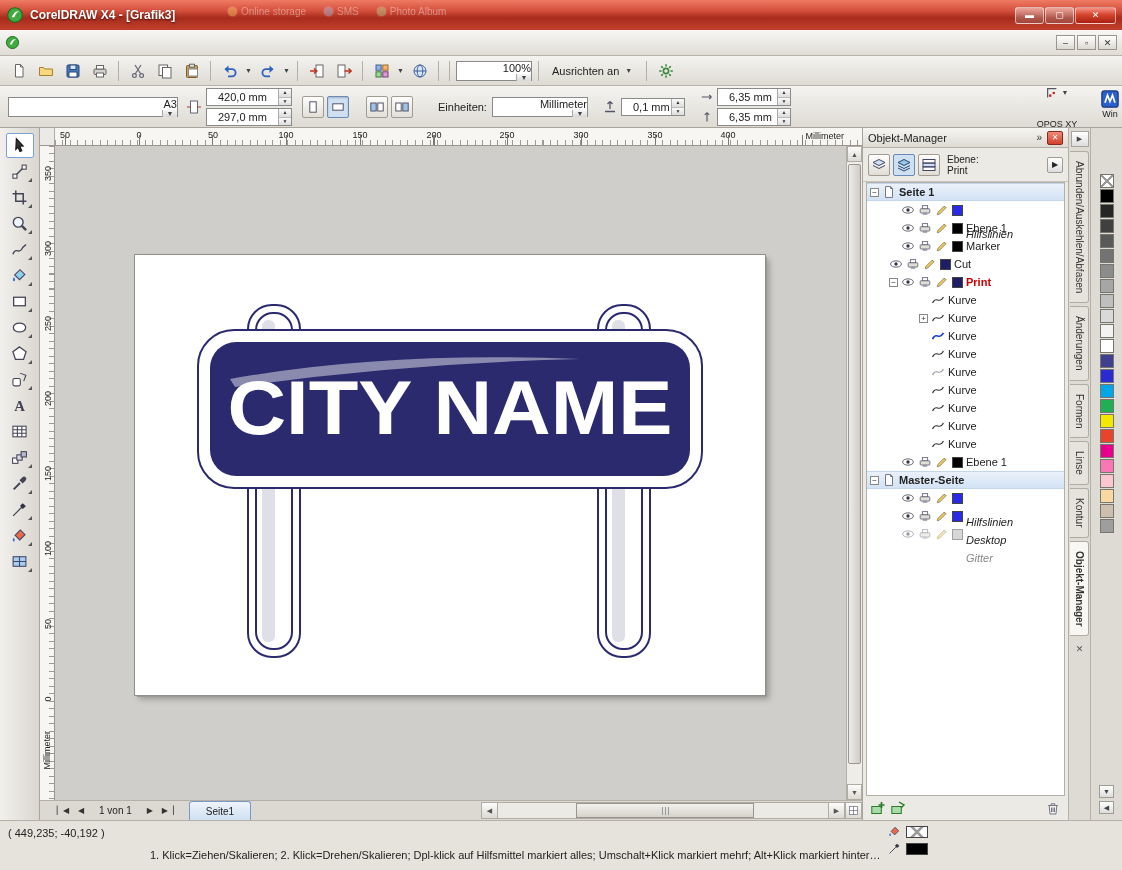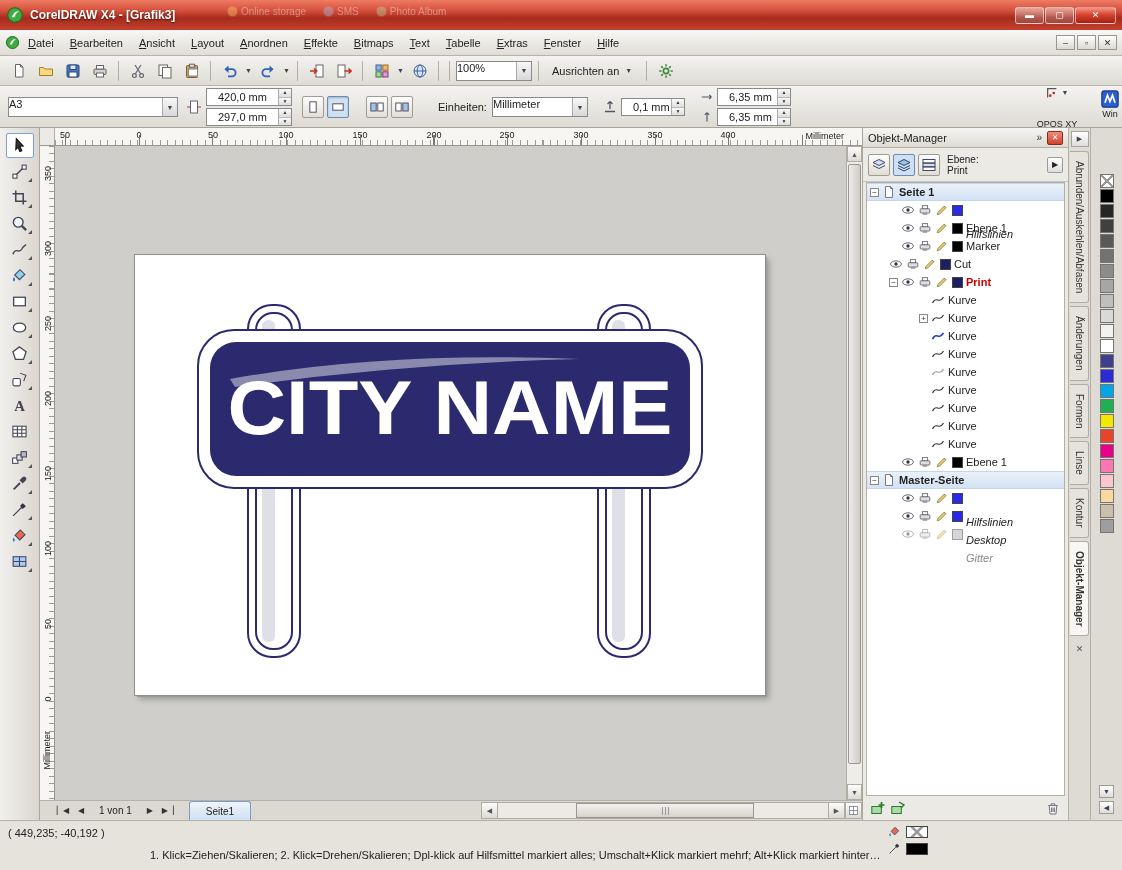--- a/index.html
+++ b/index.html
@@ -22,21 +22,21 @@
   .menu-item { display:inline-block; padding:5px 8px; font-size:11px; }
   .menu-item::first-letter { text-decoration:underline; }
   .mdi-buttons { margin-left:auto; display:flex; gap:2px; }
   .mdi-btn { width:19px; height:15px; border:1px solid #9a968e; background:linear-gradient(#fff,#dcd9d2); font-size:9px; display:flex; align-items:center; justify-content:center; color:#333; }
 
   
   .toolbar { height:30px; background:linear-gradient(#f4f3f0,#dedbd4); border-bottom:1px solid #b8b4ac; display:flex; align-items:center; padding:0 6px; gap:2px; flex:none; }
   .tb-btn { width:25px; height:24px; display:flex; align-items:center; justify-content:center; border:1px solid transparent; border-radius:2px; }
   .tb-sep { width:1px; height:20px; background:#b4b0a8; margin:0 4px; flex:none; }
   .dd-arrow { font-size:7px; color:#444; width:9px; text-align:center; }
-  .combo { display:flex; align-items:flex-start; background:#fff; border:1px solid #8a8a8a; height:20px; padding-left:0; }
+  .combo { display:flex; align-items:flex-end; background:#fff; border:1px solid #8a8a8a; height:20px; padding-left:10px;flex-direction:column; }
   .combo .arrow-btn { width:15px; height:18px; margin-left:5px; background:linear-gradient(#f8f8f8,#d8d8d8); border-left:1px solid #aaa; font-size:7px; display:flex; align-items:center; justify-content:center; color:#444; }
   .flat-dd { display:flex; align-items:center; gap:5px; padding:0 7px; font-size:11px; }
 
   
   .propbar { height:42px; background:linear-gradient(#f4f3f0,#dedbd4); border-bottom:1px solid #a8a49c; position:relative; flex:none; font-size:11px; }
   .pb-abs { position:absolute; }
   .spin-field { display:flex; align-items:center; height:18px; background:#fff; border:1px solid #8a8a8a; padding-left:11px; }
   .spin-field .val { flex:1; white-space:nowrap; }
   .spinners { width:13px; height:100%; display:flex; flex-direction:column; border-left:1px solid #aaa; flex:none; }
   .spinners span { flex:1; font-size:5px; line-height:7px; text-align:center; color:#333; background:linear-gradient(#fafafa,#ddd); }
@@ -167,34 +167,20 @@
     </div>
   </div>
 
   <div class="menubar">
     <span class="icon">
         <svg width="15" height="15" viewBox="0 0 16 16">
           <circle cx="8" cy="8" r="6.5" fill="#3faa3f" stroke="#1e6a1e"></circle>
           <path d="M5 10 Q8 3 12 5 Q9 5 7.5 10 Z" fill="#fff"></path>
         </svg>
       </span>
-    <div id="menu-items" style="display:flex">
-        <span class="menu-item">Datei</span>
-        <span class="menu-item">Bearbeiten</span>
-        <span class="menu-item">Ansicht</span>
-        <span class="menu-item">Layout</span>
-        <span class="menu-item">Anordnen</span>
-        <span class="menu-item">Effekte</span>
-        <span class="menu-item">Bitmaps</span>
-        <span class="menu-item">Text</span>
-        <span class="menu-item">Tabelle</span>
-        <span class="menu-item">Extras</span>
-        <span class="menu-item">Fenster</span>
-        <span class="menu-item">Hilfe</span>
-      </div>
     <div class="mdi-buttons">
       <div class="mdi-btn">–</div>
       <div class="mdi-btn">▫</div>
       <div class="mdi-btn">✕</div>
     </div>
   </div>
 
   <div class="toolbar">
     <div id="tb-buttons" style="display:flex;align-items:center;gap:2px">
         <div class="tb-btn">

